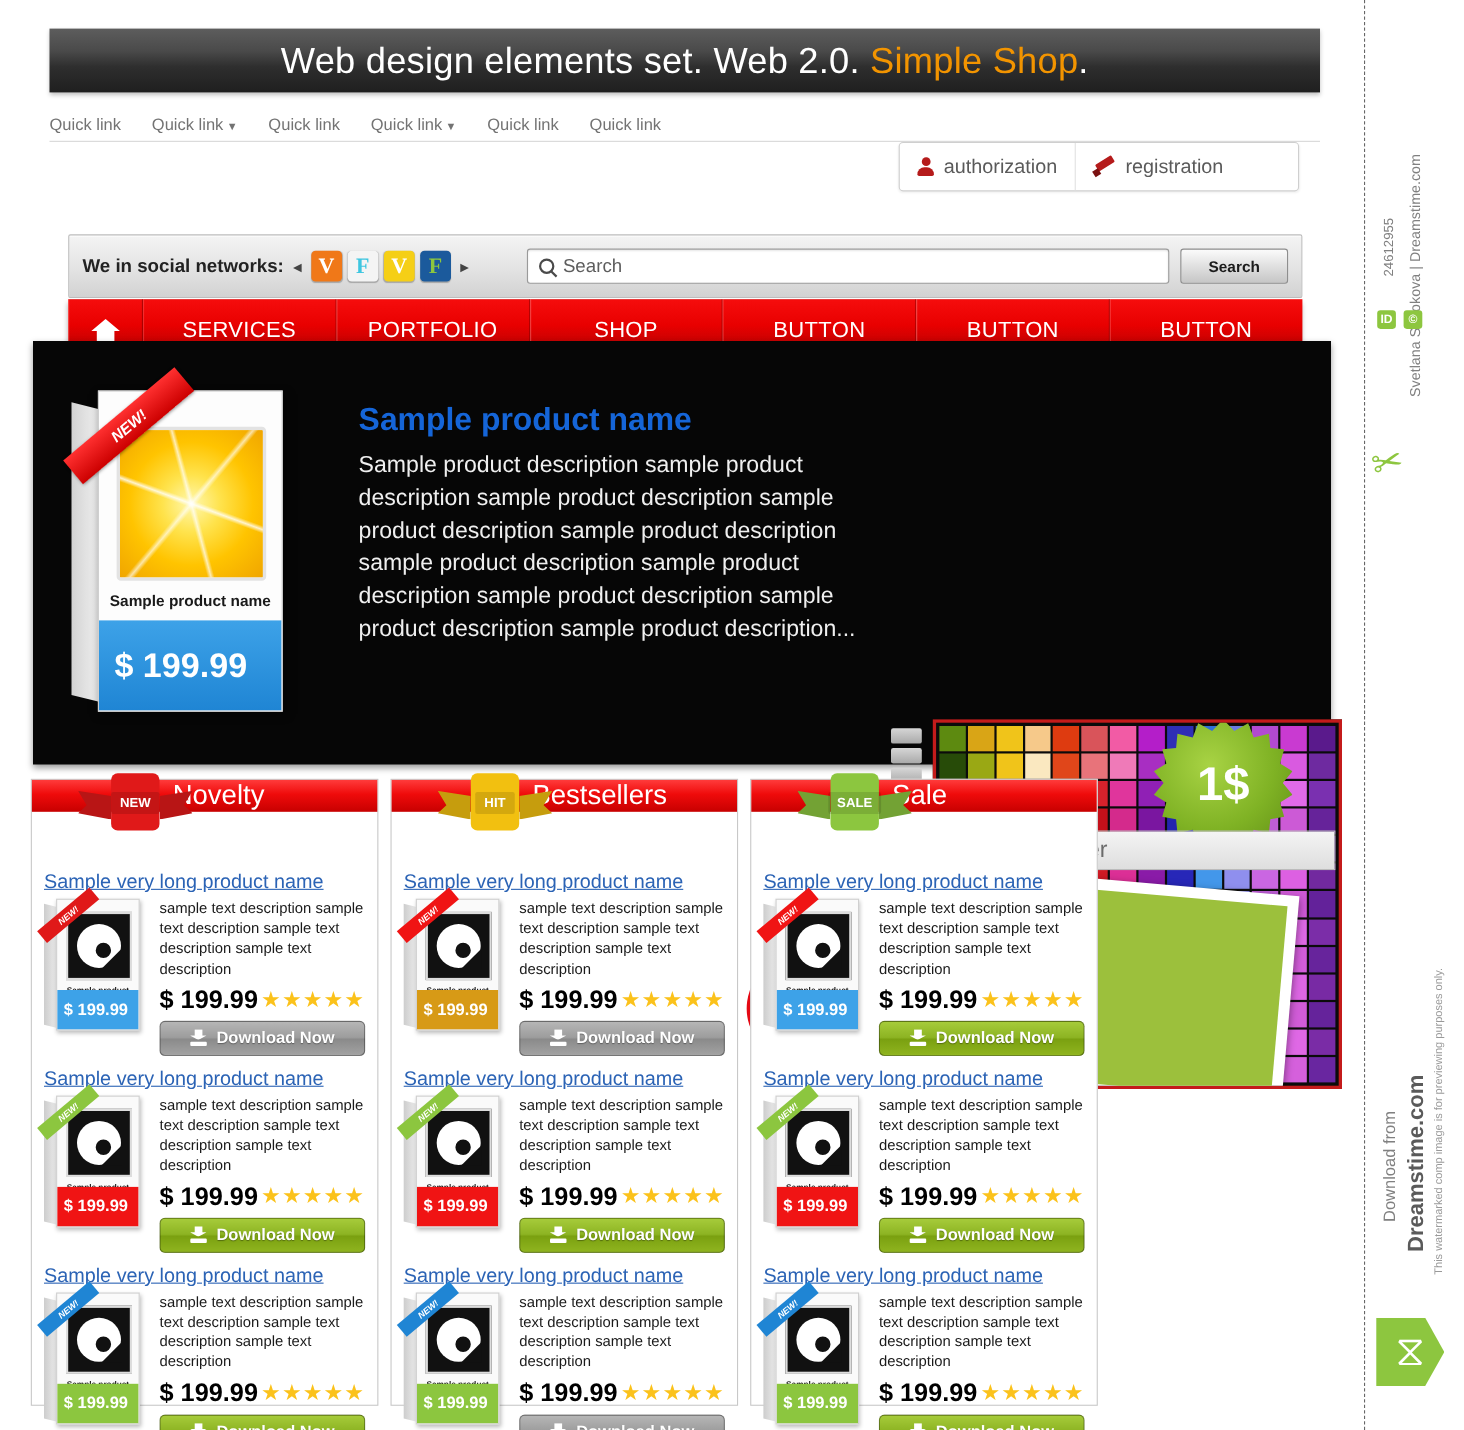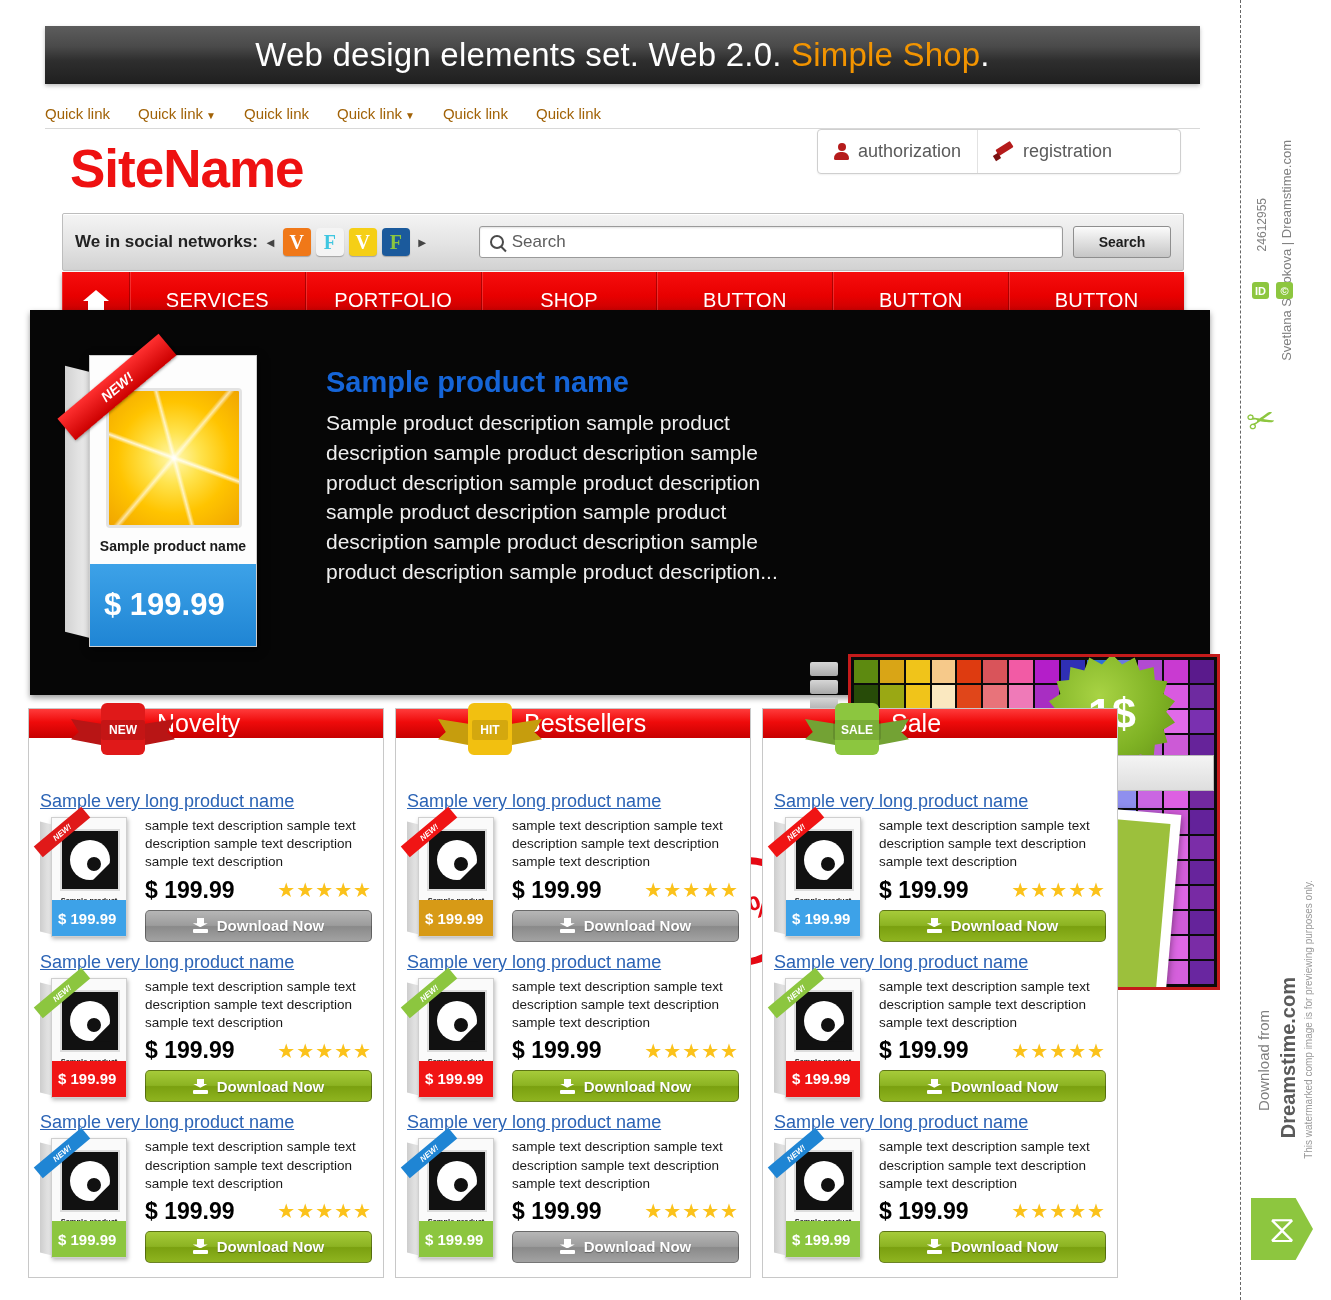--- a/index.html
+++ b/index.html
@@ -51,21 +51,21 @@
     font-size: 33px; color: #ffffff; letter-spacing: .2px;
     font-family: "Liberation Sans", sans-serif;
   }
   .titlebar .t .accent { color: #f29400; }
 
   
   .quicklinks {
     position: absolute; left: 45px; top: 98px; width: 1155px; height: 30px;
     display: flex; align-items: center; gap: 0;
   }
-  .qlink { font-size: 15px; color: #a16207; margin-right: 28px; white-space: nowrap; cursor: pointer; text-align: right; }
+  .qlink { font-size: 15px; color: #737373; margin-right: 28px; white-space: nowrap; cursor: pointer; text-align: right; }
   .qlink .caret { font-size: 10px; margin-left: 3px; }
 
   
   .header-band {
     position: absolute; left: 45px; top: 128px; width: 1155px; height: 74px;
     border-top: 1px solid #d8d8d8;
   }
   .sitename {
     position: absolute; left: 25px; top: 9px;
     font-size: 53px; font-weight: bold; color: #ee1111;
@@ -223,21 +223,21 @@
   .starburst {
     position: absolute; left: 198px; top: -3px; width: 126px; height: 118px;
     background: radial-gradient(circle at 40% 35%, #a8d344 0%, #7fb224 55%, #5f8c15 100%);
     clip-path: polygon(50% 0%,58% 9%,68% 3%,72% 14%,83% 11%,84% 22%,94% 23%,91% 34%,100% 40%,93% 49%,100% 58%,91% 64%,94% 75%,84% 77%,83% 88%,72% 85%,68% 96%,58% 90%,50% 100%,42% 90%,32% 96%,28% 85%,17% 88%,16% 77%,6% 75%,9% 64%,0% 58%,7% 49%,0% 40%,9% 34%,6% 23%,16% 22%,17% 11%,28% 14%,32% 3%,42% 9%);
     display: flex; align-items: center; justify-content: center;
   }
   .starburst span { color: #fff; font-size: 43px; font-weight: bold; font-family:"Liberation Sans",sans-serif; }
 
   
   .cols { position: absolute; left: 28px; top: 708px; width: 1185px; height: 570px; display: flex; gap: 11px; }
-  .col { width: 356px; border: 1px solid #c8c8c8; background: #fff; display: flex; flex-direction: column; gap: 44px; }
+  .col { width: 316px; border: 1px solid #c8c8c8; background: #fff; display: flex; flex-direction: column; gap: 44px; }
   .col-head {
     height: 42px; position: relative;
     background: linear-gradient(180deg,#ff3b3b 0%, #ef0b0b 45%, #c70000 100%);
     display: flex; align-items: center;
   }
   .col-head .title { margin-left: 128px; color: #fff; font-size: 25px; }
   .col-ribbon {
     position: absolute; left: 46px; top: -6px; width: 96px; height: 54px;
     display: flex; align-items: center; justify-content: center;
   }
@@ -311,21 +311,20 @@
   <div class="quicklinks" id="quicklinks">
       <span class="qlink"><span>Quick link</span></span>
       <span class="qlink"><span>Quick link</span><span class="caret">▼</span></span>
       <span class="qlink"><span>Quick link</span></span>
       <span class="qlink"><span>Quick link</span><span class="caret">▼</span></span>
       <span class="qlink"><span>Quick link</span></span>
       <span class="qlink"><span>Quick link</span></span>
     </div>
 
   <div class="header-band">
-    <div class="sitename">SiteName</div>
     <div class="authbox">
       <div class="authcell">
         <span class="ic-user"></span>
         <span class="label">authorization</span>
       </div>
       <div class="authcell">
         <span class="ic-pencil"></span>
         <span class="label">registration</span>
       </div>
     </div>

